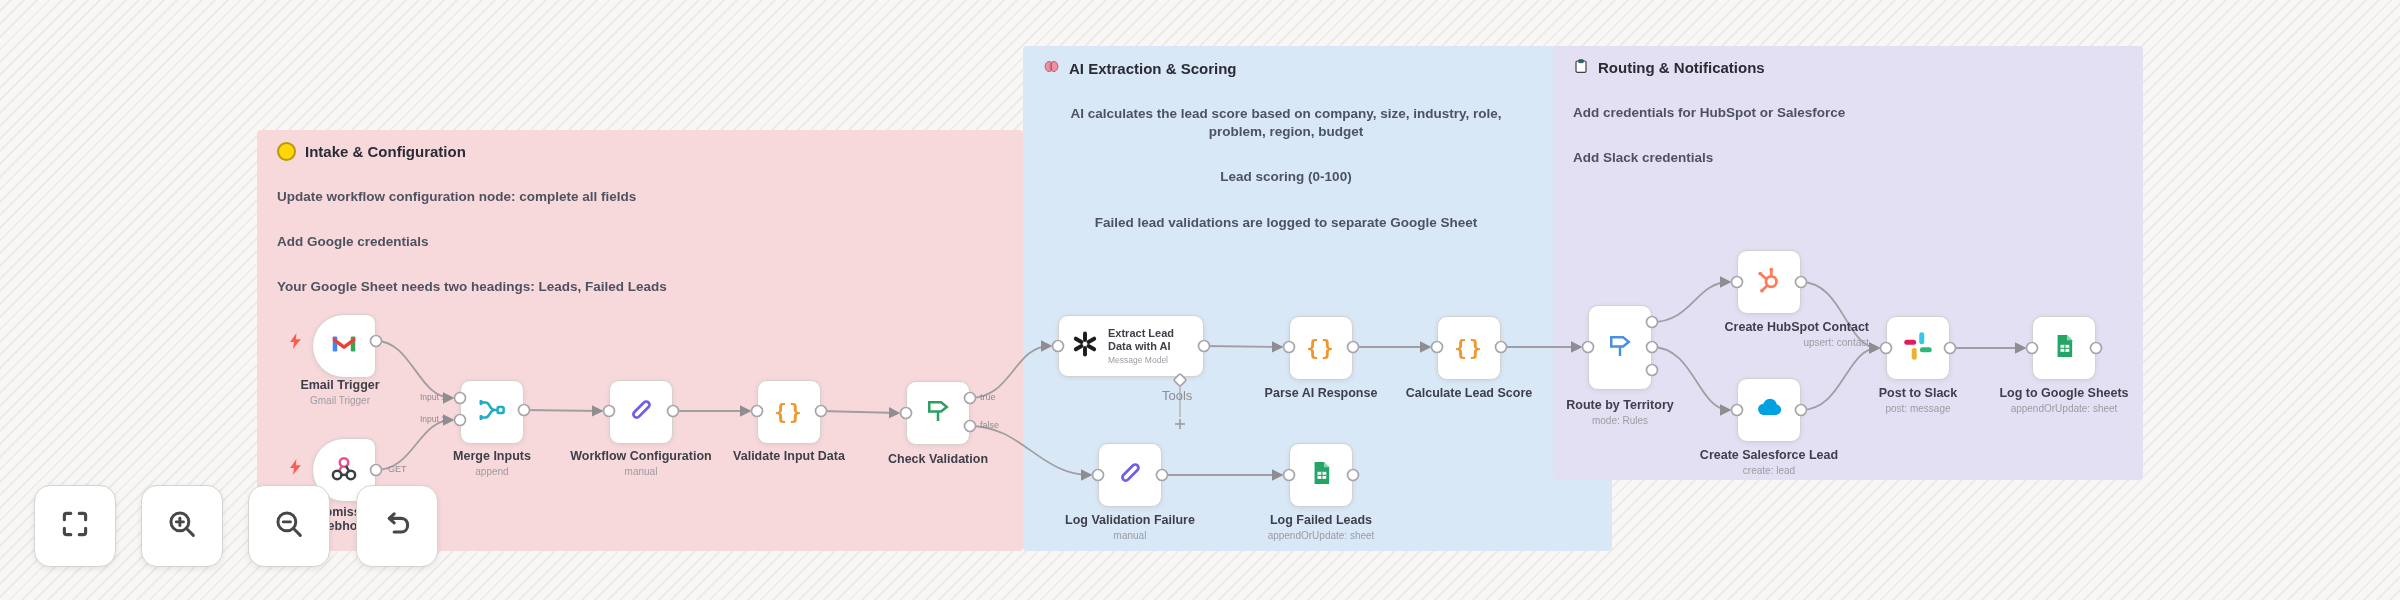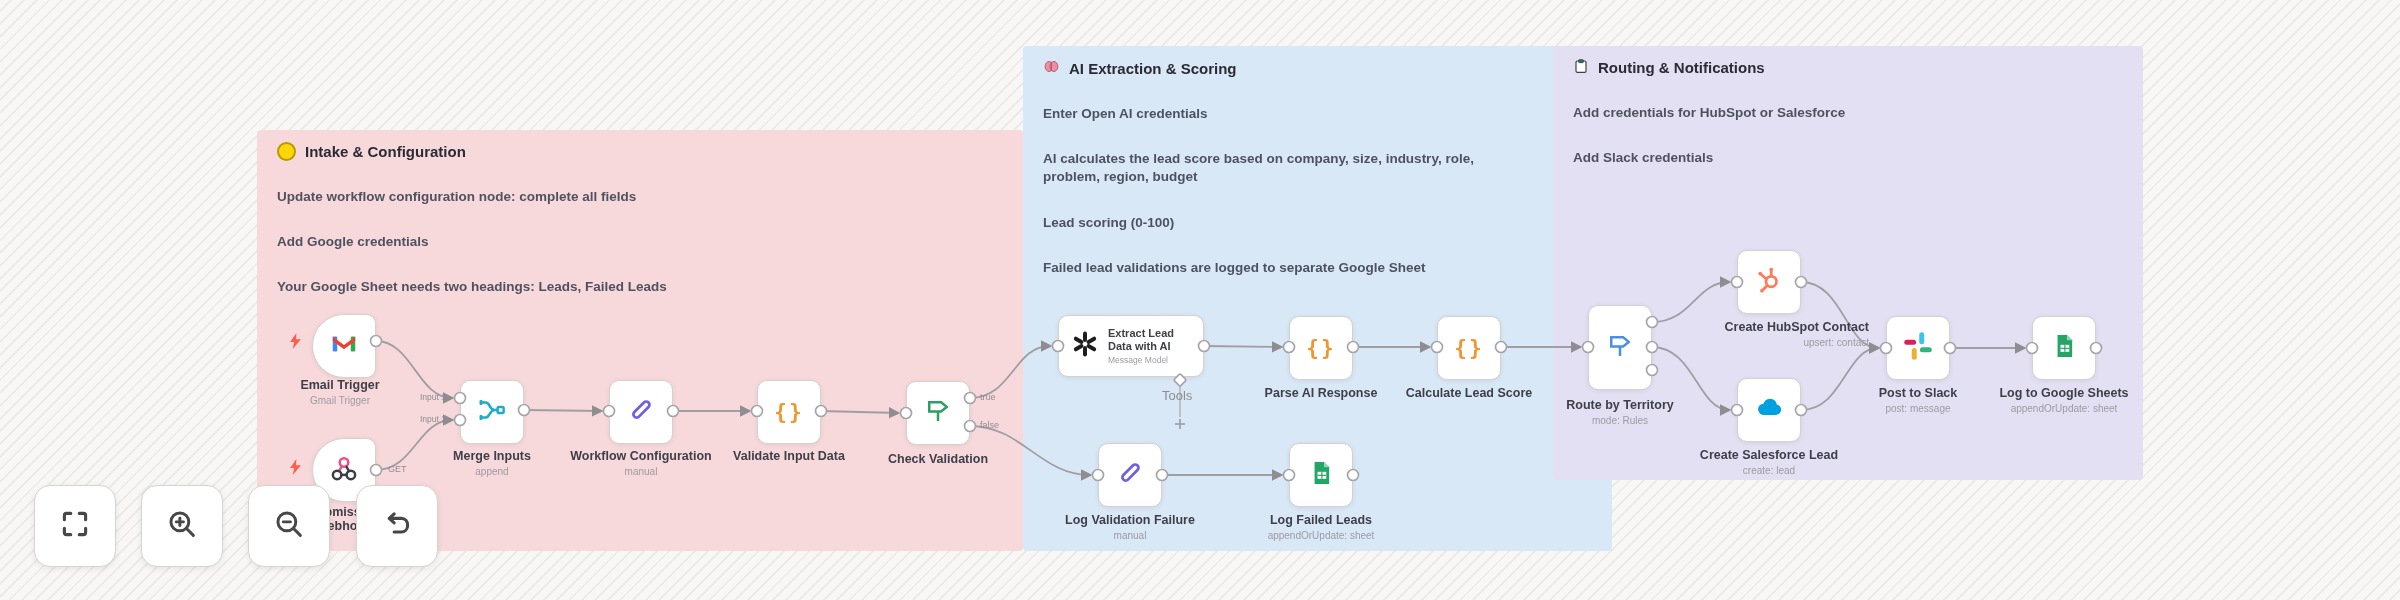--- a/index.html
+++ b/index.html
@@ -52,32 +52,31 @@
   <div class="sticky pink" style="left:257px;top:130px;width:766px;height:421px;">
     <h2 class="sticky-title t-lg">
       <span class="ic-circle"></span>
       <span>Intake &amp; Configuration</span>
     </h2>
     <p>Update workflow configuration node: complete all fields</p>
     <p>Add Google credentials</p>
     <p>Your Google Sheet needs two headings: Leads, Failed Leads</p>
   </div>
 
-  <div class="sticky blue" style="left:1023px;top:46px;width:589px;height:505px;">
+  <div class="sticky blue" style="left:1023px;top:46px;width:589px;height:505px;text-align:center;">
     <h2 class="sticky-title t-sm">
       <span>
         <svg width="17" height="17" viewBox="0 0 24 24">
             <ellipse cx="8.6" cy="12" rx="5.6" ry="7" fill="#ef8fa4" stroke="#b35b72" stroke-width="1.4"></ellipse>
             <ellipse cx="15.4" cy="12" rx="5.6" ry="7" fill="#ef8fa4" stroke="#b35b72" stroke-width="1.4"></ellipse>
             <line x1="12" y1="5.5" x2="12" y2="18.5" stroke="#b35b72" stroke-width="1.4"></line>
           </svg>
       </span>
       <span>AI Extraction &amp; Scoring</span>
     </h2>
-    <p>Enter Open AI credentials</p>
     <p>AI calculates the lead score based on company, size, industry, role, problem, region, budget</p>
     <p>Lead scoring (0-100)</p>
     <p>Failed lead validations are logged to separate Google Sheet</p>
   </div>
 
   <div class="sticky purple" style="left:1553px;top:46px;width:590px;height:434px;">
     <h2 class="sticky-title t-sm">
       <span>
         <svg width="16" height="16" viewBox="0 0 24 24">
             <rect x="4.5" y="4.5" width="15" height="17" rx="2" fill="#fdfdfb" stroke="#3c4448" stroke-width="1.8"></rect>

